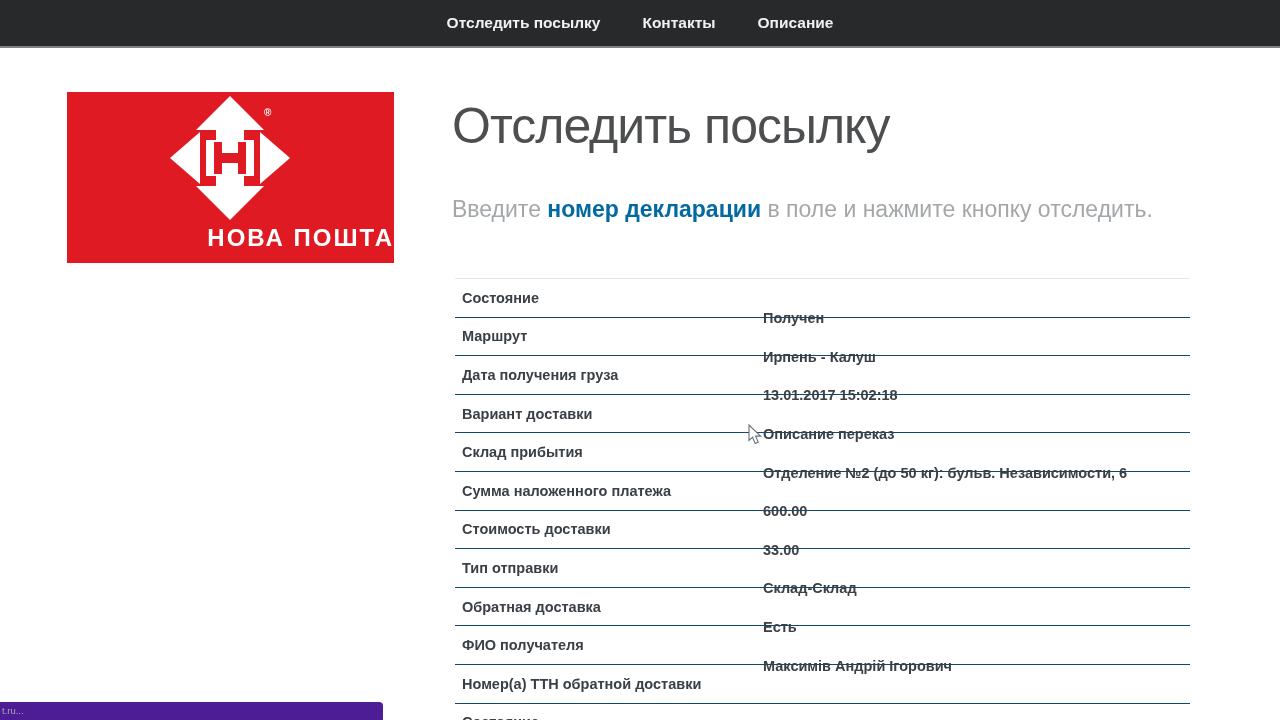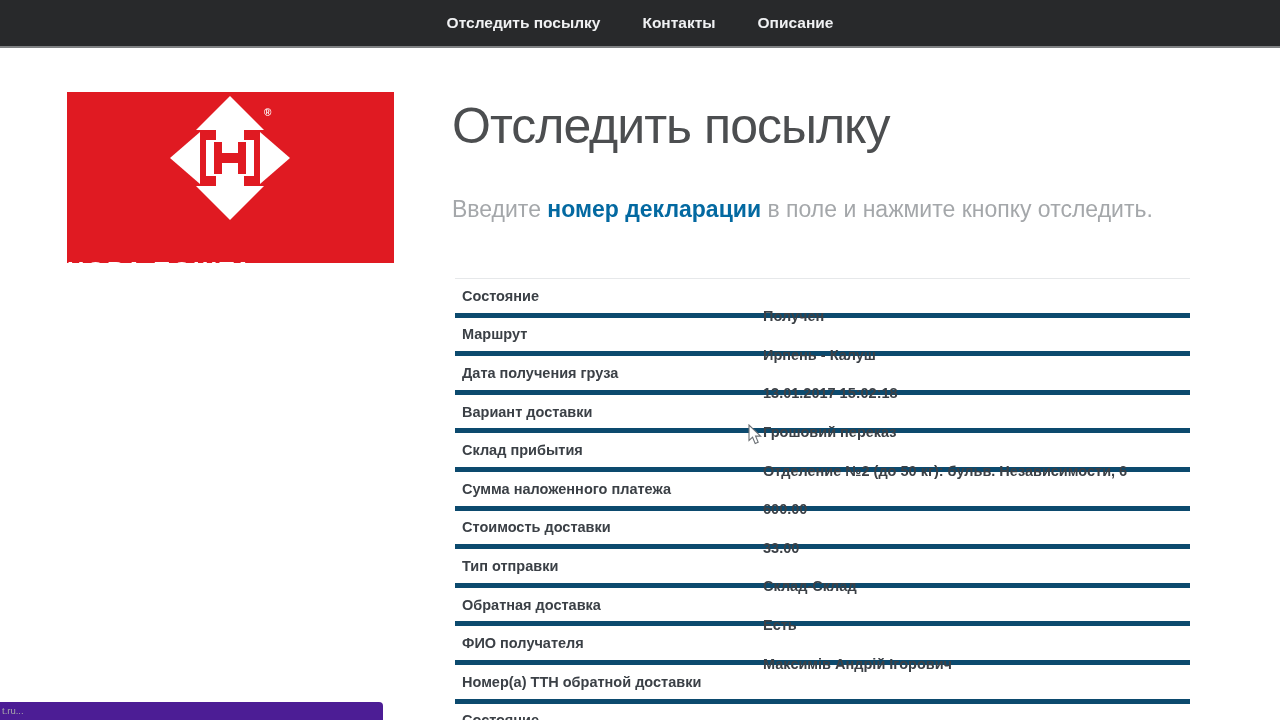--- a/index.html
+++ b/index.html
@@ -36,23 +36,23 @@
   .logo-emblem {
     position: absolute; left: 103px; top: 4px;
     width: 120px; height: 124px;
   }
   .logo-reg {
     position: absolute; left: 197px; top: 15px;
     color: #ffffff; font-size: 10px; font-weight: bold;
   }
   .logo-wordmark {
     position: absolute; left: 0; top: 132px; width: 327px;
-    text-align: left;
+    text-align: right;
     color: #ffffff; font-size: 24px; font-weight: bold;
-    letter-spacing: 2px; white-space: nowrap; margin-top: 33px;
+    letter-spacing: 2px; white-space: nowrap;
   }
   
   .page-title {
     position: absolute; left: 452px; top: 97px;
     font-size: 50px; font-weight: 200;
     color: #4c4e50;
     letter-spacing: -1px;
     white-space: nowrap;
   }
   .page-subtitle {
@@ -63,21 +63,21 @@
   }
   .page-subtitle .em { color: #0369a1; font-weight: bold; }
   
   .track-table {
     position: absolute; left: 455px; top: 278px;
     width: 735px;
     border-top: 1px solid #e6e8ea;
   }
   .track-row {
     height: 38.6px;
-    border-bottom: 5px solid #0c4a6e;
+    border-bottom: 1px solid #0c4a6e;
     display: flex; align-items: center;
     font-size: 14.5px; font-weight: bold;
     color: #3b4046;
   }
   .track-row .cell-label {
     width: 308px; padding-left: 7px; flex: none;
     white-space: nowrap; overflow: hidden;
   }
   .track-row .cell-value {
     flex: 1; white-space: nowrap; overflow: hidden; margin-top: 41px;
@@ -144,21 +144,21 @@
   <div class="track-row">
     <span class="cell-label">Маршрут</span>
     <span class="cell-value">Ирпень - Калуш</span>
   </div>
   <div class="track-row">
     <span class="cell-label">Дата получения груза</span>
     <span class="cell-value">13.01.2017 15:02:18</span>
   </div>
   <div class="track-row">
     <span class="cell-label">Вариант доставки</span>
-    <span class="cell-value">Грошовий переказ</span>
+    <span class="cell-value">Описание переказ</span>
   </div>
   <div class="track-row">
     <span class="cell-label">Склад прибытия</span>
     <span class="cell-value">Отделение №2 (до 50 кг): бульв. Независимости, 6</span>
   </div>
   <div class="track-row">
     <span class="cell-label">Сумма наложенного платежа</span>
     <span class="cell-value">600.00</span>
   </div>
   <div class="track-row">

